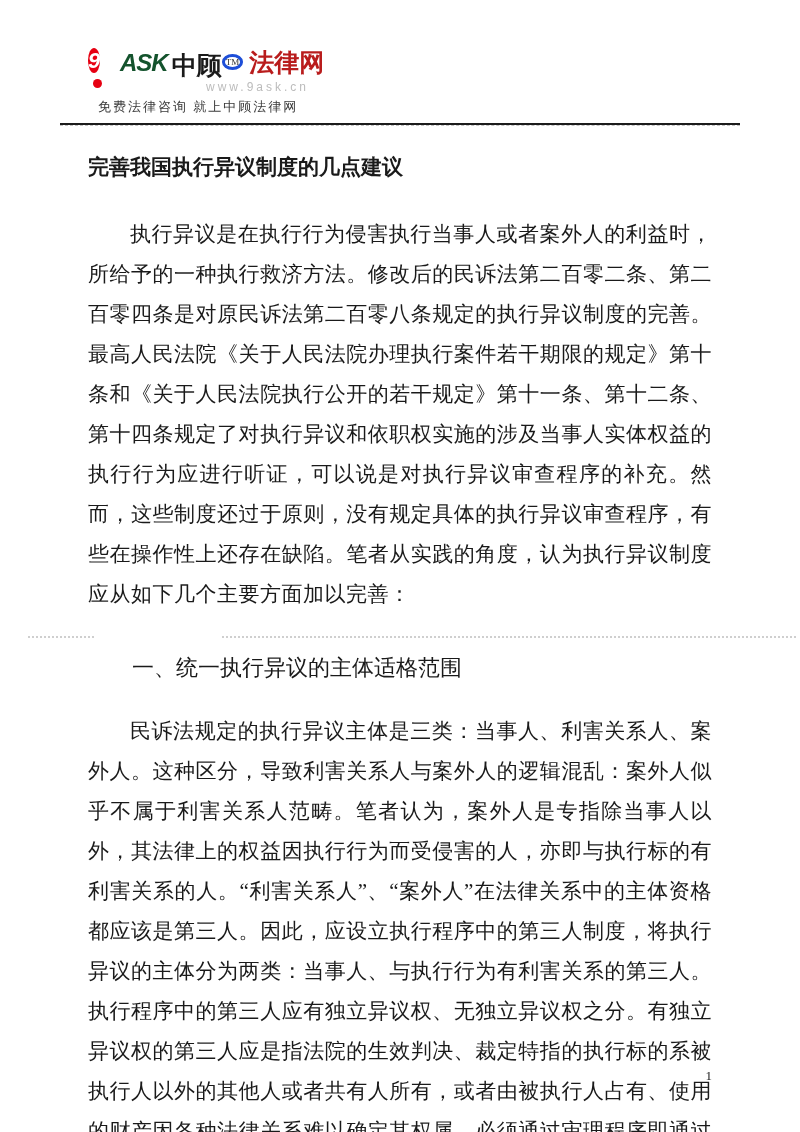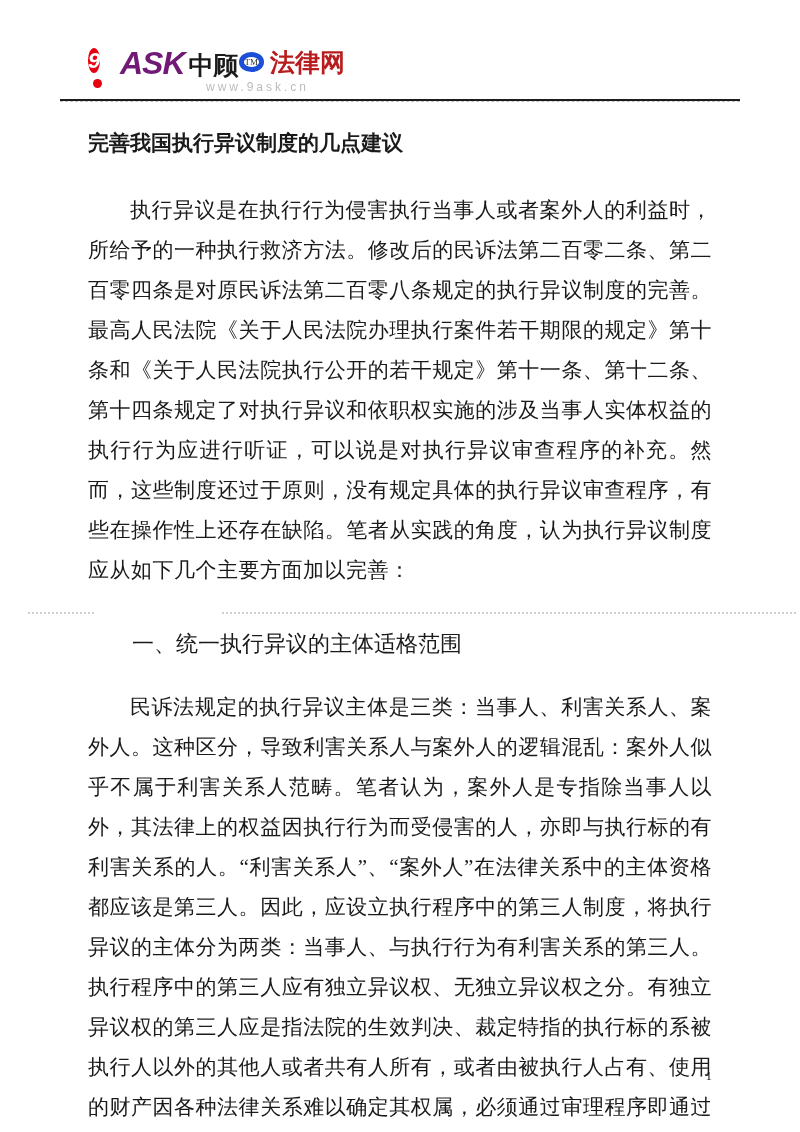--- a/index.html
+++ b/index.html
@@ -56,39 +56,39 @@
     top: 33px;
     width: 9px;
     height: 9px;
     border-radius: 50%;
     background: #e60012;
   }
   .logo-ask {
     font-family: "Liberation Sans", sans-serif;
     font-weight: bold;
     font-style: italic;
-    font-size: 32px;
+    font-size: 24px;
     line-height: 34px;
-    color: #701a75;
+    color: #14532d;
     letter-spacing: -1px;
     margin-left: -4px;
   }
   .logo-brand {
     font-size: 25px;
     line-height: 33px;
     font-weight: bold;
     color: #1a1a1a;
     margin-left: 4px;
     white-space: nowrap;
   }
   .logo-tm {
     font-size: 9px;
     vertical-align: super;
     font-weight: normal;
-    border: 5px solid #1d4ed8;
+    border: 3px solid #1d4ed8;
     border-radius: 50%;
     padding: 0 1px;
     color: #333;
   }
   .logo-suffix {
     font-size: 25px;
     line-height: 33px;
     font-weight: bold;
     color: #b91c1c;
     margin-left: 6px;
@@ -197,20 +197,21 @@
         <span class="logo-mark">
           <span class="logo-circle">9</span>
           <span class="logo-dot"></span>
         </span>
         <span class="logo-ask">ASK</span>
         <span class="logo-brand"><span>中顾</span><span class="logo-tm">TM</span></span>
         <span class="logo-suffix">法律网</span>
       </div>
       <span class="logo-url">www.9ask.cn</span>
     </div>
+    <div class="tagline">免费法律咨询 就上中顾法律网</div>
     <div class="header-rule"></div>
   </div>
 
   <div class="content">
     <h1 class="doc-title">完善我国执行异议制度的几点建议</h1>
     <p class="para para-1">执行异议是在执行行为侵害执行当事人或者案外人的利益时，所给予的一种执行救济方法。修改后的民诉法第二百零二条、第二百零四条是对原民诉法第二百零八条规定的执行异议制度的完善。最高人民法院《关于人民法院办理执行案件若干期限的规定》第十条和《关于人民法院执行公开的若干规定》第十一条、第十二条、第十四条规定了对执行异议和依职权实施的涉及当事人实体权益的执行行为应进行听证，可以说是对执行异议审查程序的补充。然而，这些制度还过于原则，没有规定具体的执行异议审查程序，有些在操作性上还存在缺陷。笔者从实践的角度，认为执行异议制度应从如下几个主要方面加以完善：</p>
   </div>
 
   <div class="dotted-sep">
     <span class="seg seg-left"></span>

